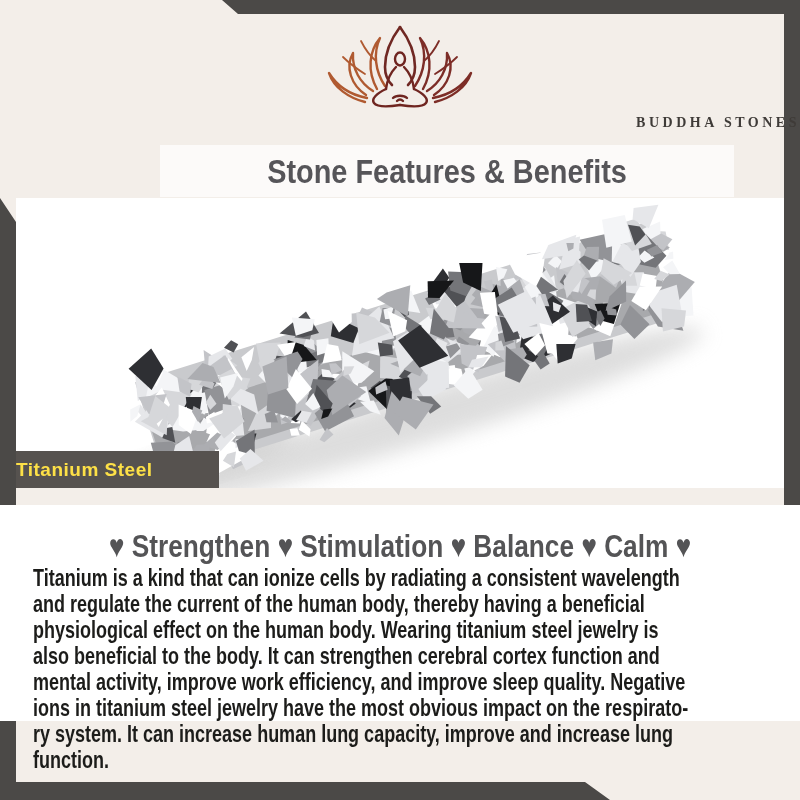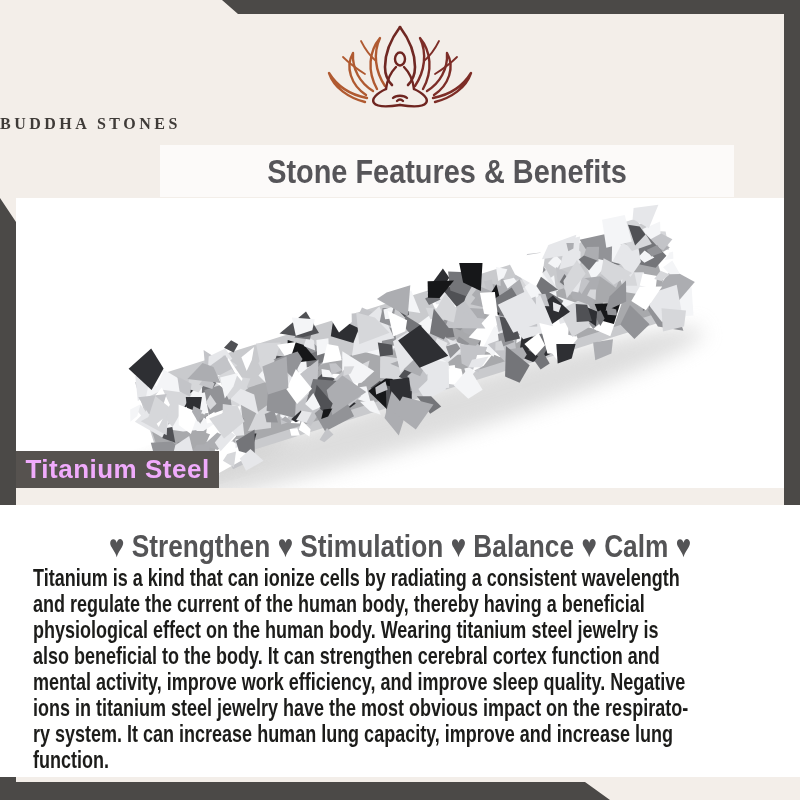--- a/index.html
+++ b/index.html
@@ -9,41 +9,41 @@
 
   
   .strip{background:#4b4947;}
   .strip-topright{left:216px;top:0;width:584px;height:585px;
     clip-path:polygon(6px 0,584px 0,584px 585px,568px 565px,568px 14px,22px 14px);}
   .strip-leftbottom{left:0;top:198px;width:610px;height:602px;
     clip-path:polygon(0 0,16px 24px,16px 584px,585px 584px,610px 602px,0 602px);}
 
   
   .logo-svg{left:325px;top:22px;width:150px;height:92px;}
-  .brand{left:0;top:115px;width:800px;text-align:left;
+  .brand{left:0;top:115px;width:800px;text-align:right;
     font-family:"Liberation Serif","DejaVu Serif",serif;font-weight:600;
-    font-size:16px;letter-spacing:3.5px;color:#3f3b38;}
+    font-size:14px;letter-spacing:3.5px;color:#3f3b38;}
 
   
   .banner{left:160px;top:145px;width:574px;height:52px;background:#fcfaf9;}
   .banner-title{width:100%;line-height:52px;text-align:center;font-weight:bold;
     font-size:34px;color:#565559;transform:scaleX(.85);transform-origin:center;
     white-space:nowrap;}
 
   
   .photo-panel{left:16px;top:198px;width:768px;height:290px;background:#ffffff;overflow:hidden;}
   .photo-panel svg{display:block;}
 
   
   .stone-label{left:16px;top:451px;width:203px;height:37px;background:#56524f;}
-  .stone-label span{display:block;width:100%;line-height:37px;text-align:center;
-    color:#f0abfc;font-weight:bold;font-size:26px;letter-spacing:.5px;}
-
-  
-  .benefits{left:0;top:505px;width:800px;height:272px;background:#ffffff;}
+  .stone-label span{display:block;width:100%;line-height:37px;
+    color:#fde047;font-weight:bold;font-size:19px;letter-spacing:.5px;}
+
+  
+  .benefits{left:0;top:505px;width:800px;height:216px;background:#ffffff;}
   .benefits-heading{margin:24px 0 0 0;width:800px;text-align:center;font-weight:bold;
     font-size:32px;line-height:34px;color:#545456;transform:scaleX(.82);
     transform-origin:center;white-space:nowrap;}
   .benefits-body{position:absolute;left:33px;top:60px;width:740px;
     font-weight:bold;font-size:24px;line-height:26px;color:#1c1c1a;
     white-space:pre;transform:scaleX(.75);transform-origin:left top;}
 </style>
 </head>
 <body>
 

